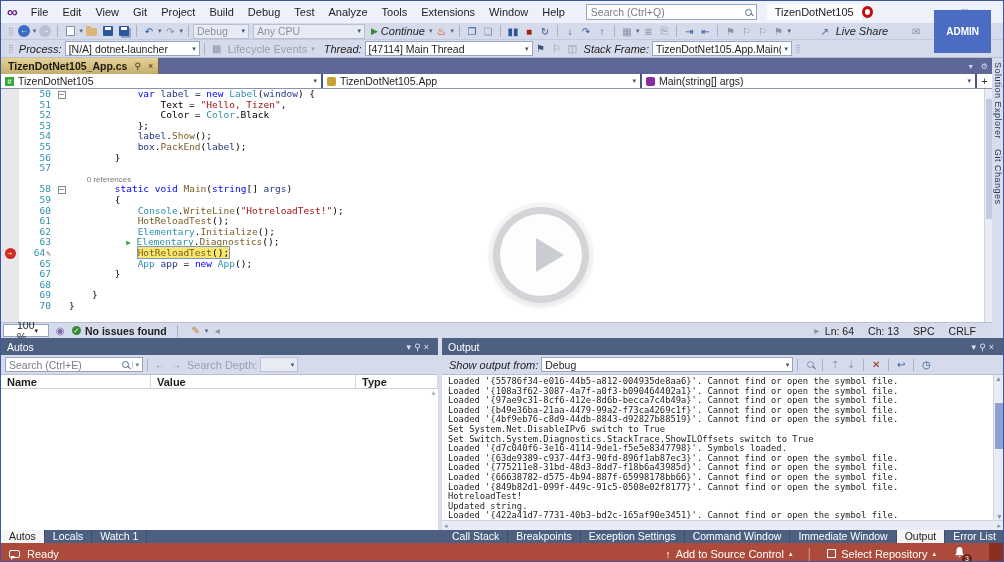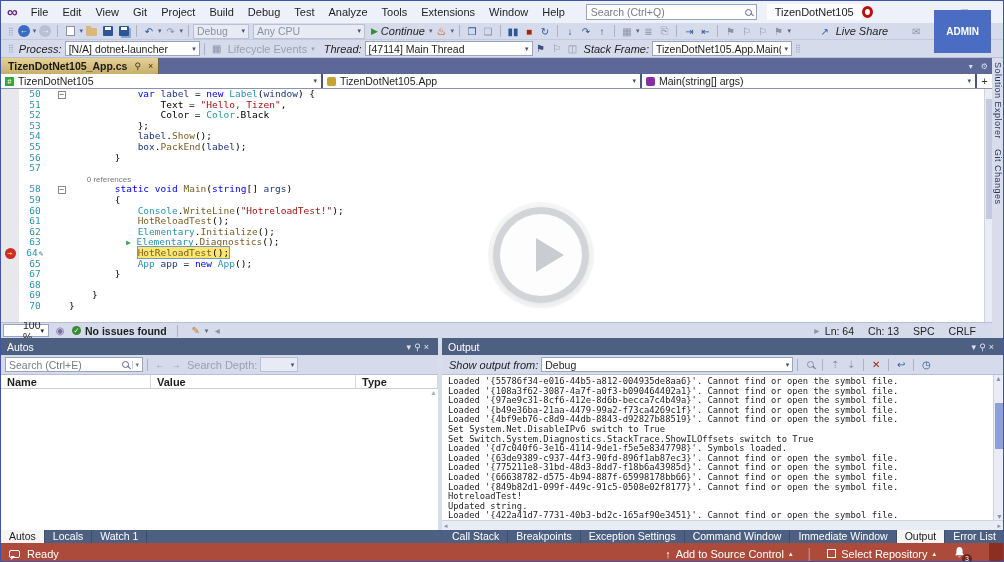--- a/index.html
+++ b/index.html
@@ -65,39 +65,39 @@
   .bseg .ca { margin-left:auto; font-size:7px; color:#44506e; }
   .bicon { display:inline-block; width:9px; height:9px; margin-right:4px; flex:none; }
   .bi-proj { background:#37a93c; color:#fff; font-size:7px; line-height:9px; text-align:center; }
   .bi-class { background:#c8a232; border-radius:2px; }
   .bi-method { background:#8a2da5; border-radius:2px; }
   .bplus { width:15px; display:flex; align-items:center; justify-content:center; color:#333; font-size:11px; border-right:none; }
 
   .editor { flex:1; background:linear-gradient(to right,#e8e8ec 0,#e8e8ec 18px,#ffffff 18px); overflow:hidden; position:relative; }
   .code-row { display:flex; height:10.6px; line-height:10.6px; font-family:"DejaVu Sans Mono", monospace; font-size:9.5px; }
   .c-margin { width:18px; flex:none; display:flex; align-items:center; justify-content:center; }
-  .c-num { width:36px; flex:none; text-align:center; padding-right:4px; color:#2b91af; }
+  .c-num { width:36px; flex:none; text-align:right; padding-right:4px; color:#2b91af; }
   .c-fold { width:14px; flex:none; text-align:center; color:#777; }
   .foldbox { display:inline-block; width:8px; height:8px; border:1px solid #8a8a8a; background:#fff; line-height:6px; font-size:8px; color:#555; text-align:center; vertical-align:middle; }
   .c-text { white-space:pre; flex:1; }
   .tk-p { color:#000; } .tk-k { color:#0000ff; } .tk-t { color:#2b91af; }
   .tk-s { color:#a31515; } .tk-m { color:#795e26; } .tk-v { color:#1f377f; }
   .tk-g { color:#2f9e44; font-size:7.5px; } .tk-w { color:#fff; }
   .tok-hl { background:#fbe770; outline:1px solid #7a97c9; }
   .tok-bp { background:#9e3c38; }
   .codelens { color:#787878; font-size:8px; font-family:"Liberation Sans", sans-serif; }
   .bp-cur { width:11px; height:11px; border-radius:50%; background:#d02a2a; color:#ffd34d; font-size:8px; line-height:11px; text-align:center; font-weight:bold; }
   .bp-warn { width:9px; height:9px; border-radius:50%; border:1.5px solid #c98a96; position:relative; }
   .bp-warn::after { content:"▲"; position:absolute; right:-4px; bottom:-4px; color:#e8a33d; font-size:6px; }
   .pencil { color:#6a7aa8; font-size:8px; margin-left:1px; }
   .ed-scroll { position:absolute; right:0; top:0; width:8px; height:100%; background:#e9ecf5; border-left:1px solid #cdd3e4; }
   .ed-thumb { position:absolute; left:1px; top:10px; width:6px; height:120px; background:#c3cadf; }
 
   .editor-strip { height:16px; background:#d6dbec; border-top:1px solid #b9c0d6; display:flex; align-items:center; padding:0 2px; font-size:10.5px; }
-  .zoombox { background:#fff; border:1px solid #97a4c2; height:13px; width:46px; display:flex; align-items:center; padding:0 19px; }
+  .zoombox { background:#fff; border:1px solid #97a4c2; height:13px; width:46px; display:flex; align-items:center; padding:0 13px; }
   .okdot { width:9px; height:9px; border-radius:50%; background:#388a34; color:#fff; font-size:7px; line-height:9px; text-align:center; margin:0 4px; }
   .stripinfo { margin-right:14px; white-space:nowrap; }
 
   
   .bottom { height:192px; display:flex; }
   .panel { display:flex; flex-direction:column; min-width:0; }
   .p-autos { width:437px; }
   .p-split { width:4px; background:#d9ddeb; }
   .p-output { flex:1; }
   .ptitle { height:17px; background:#4d6082; color:#fff; display:flex; align-items:center; padding:0 6px; font-size:10.5px; }

